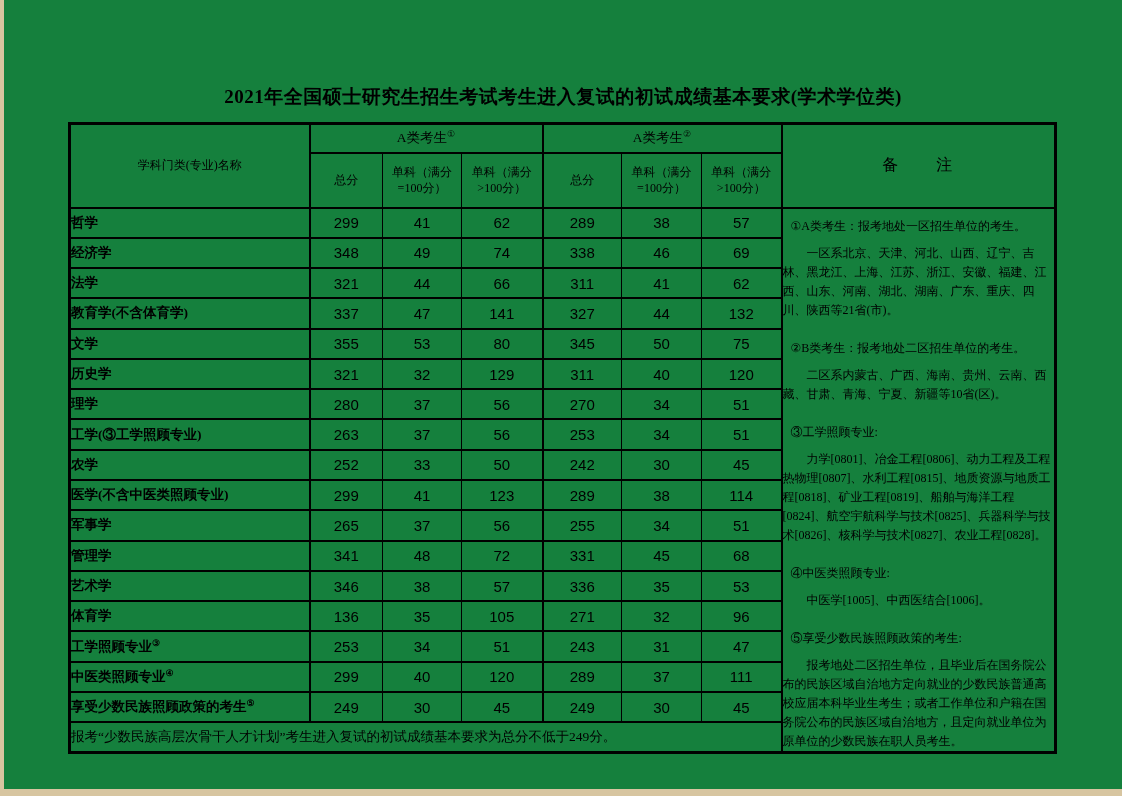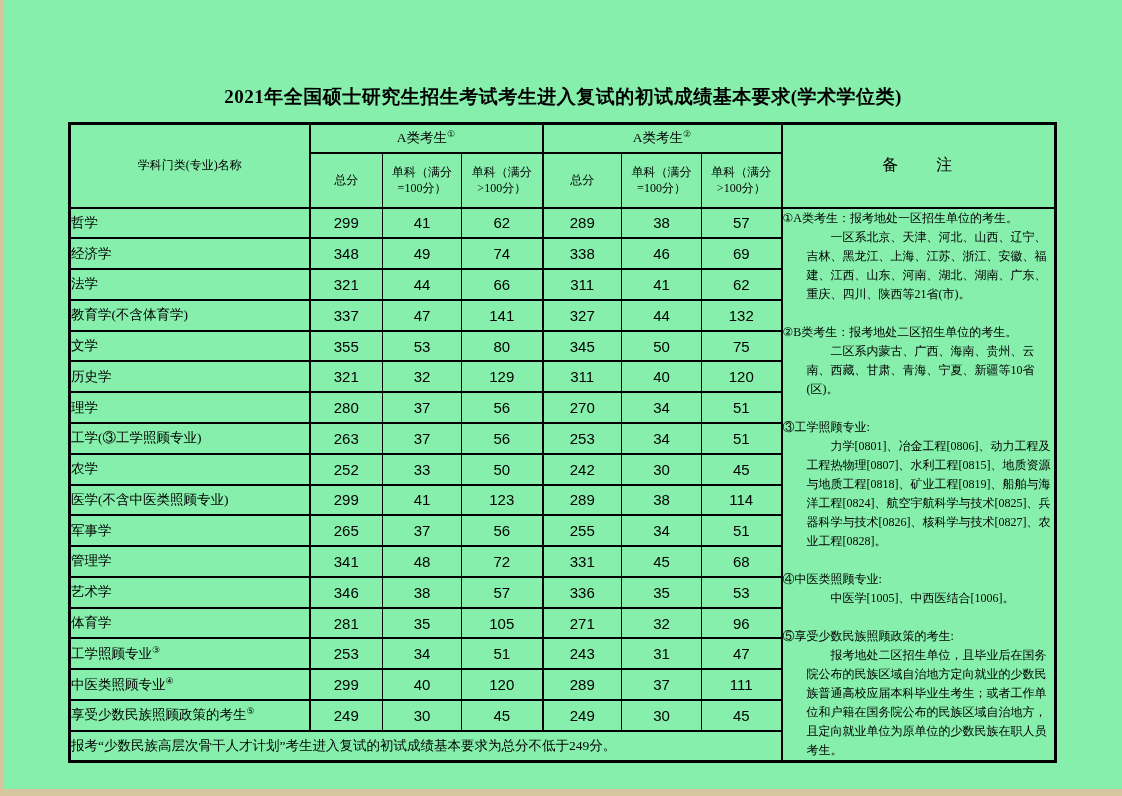--- a/index.html
+++ b/index.html
@@ -3,21 +3,21 @@
 <meta charset="utf-8">
 <style>
   html,body{margin:0;padding:0;}
   body{
     width:1122px;height:796px;position:relative;overflow:hidden;
     background:#d7c5a0;
     font-family:"Liberation Serif","DejaVu Serif",serif;
     color:#000;
   }
   .page{
-    position:absolute;left:4px;top:0;right:0;bottom:7px;background:#86efac;
+    position:absolute;left:4px;top:0;right:0;bottom:7px;background:#15803d;
   }
   .title{
     position:absolute;top:84px;left:0;width:100%;
     text-align:center;font-size:19px;font-weight:bold;margin:0;
     letter-spacing:0.5px;
   }
   table.score{
     position:absolute;left:64px;top:122px;
     border-collapse:collapse;table-layout:fixed;
     border:3px solid #000;
@@ -31,35 +31,35 @@
   tr.h2{height:55px;}
   tbody tr.data{height:29.6px;}
   tr.footer-row{height:29px;}
   th{font-weight:normal;}
   th.subj-h{font-size:12px;}
   th.gh{font-size:13.5px;}
   th.gh sup,td.subj sup{font-size:9px;line-height:0;}
   th.sub-h{font-size:12px;line-height:1.35;padding:2px 3px;}
   th.remark-h{font-size:16px;letter-spacing:2px;}
   td.subj{
-    font-size:13.5px;text-align:left;padding-left:6px;vertical-align:middle;
+    font-size:13.5px;text-align:left;padding-left:6px;vertical-align:middle;font-weight:bold;
   }
   td.num{
     font-family:"Liberation Sans","DejaVu Sans",sans-serif;
     font-size:15px;text-align:center;vertical-align:middle;
   }
   td.remarks{
     vertical-align:top;text-align:left;
     font-size:12px;line-height:19px;
     padding:6px 6px 6px 5px;
   }
   td.remarks .note{margin:0 0 19px 0;}
   td.remarks .note:last-child{margin-bottom:0;}
-  td.remarks .note-head{margin:0;font-family:Liberation Serif, serif;}
-  td.remarks .note-body{margin:0;text-indent:2em;padding-left:24px;}
+  td.remarks .note-head{margin:8px;font-family:Liberation Serif, serif;}
+  td.remarks .note-body{margin:0;text-indent:2em;}
   td.foot{
     font-size:13.5px;text-align:left;padding-left:6px;vertical-align:middle;
   }
 </style>
 </head>
 <body>
 
 <div class="page">
 
   <h1 class="title">2021年全国硕士研究生招生考试考生进入复试的初试成绩基本要求(学术学位类)</h1>
@@ -226,21 +226,21 @@
           <td class="subj">艺术学</td>
           <td class="num thickL">346</td>
           <td class="num">38</td>
           <td class="num">57</td>
           <td class="num thickL">336</td>
           <td class="num">35</td>
           <td class="num">53</td>
         </tr>
         <tr class="data">
           <td class="subj">体育学</td>
-          <td class="num thickL">281</td>
+          <td class="num thickL">136</td>
           <td class="num">35</td>
           <td class="num">105</td>
           <td class="num thickL">271</td>
           <td class="num">32</td>
           <td class="num">96</td>
         </tr>
         <tr class="data">
           <td class="subj">工学照顾专业<sup>③</sup></td>
           <td class="num thickL">253</td>
           <td class="num">34</td>

